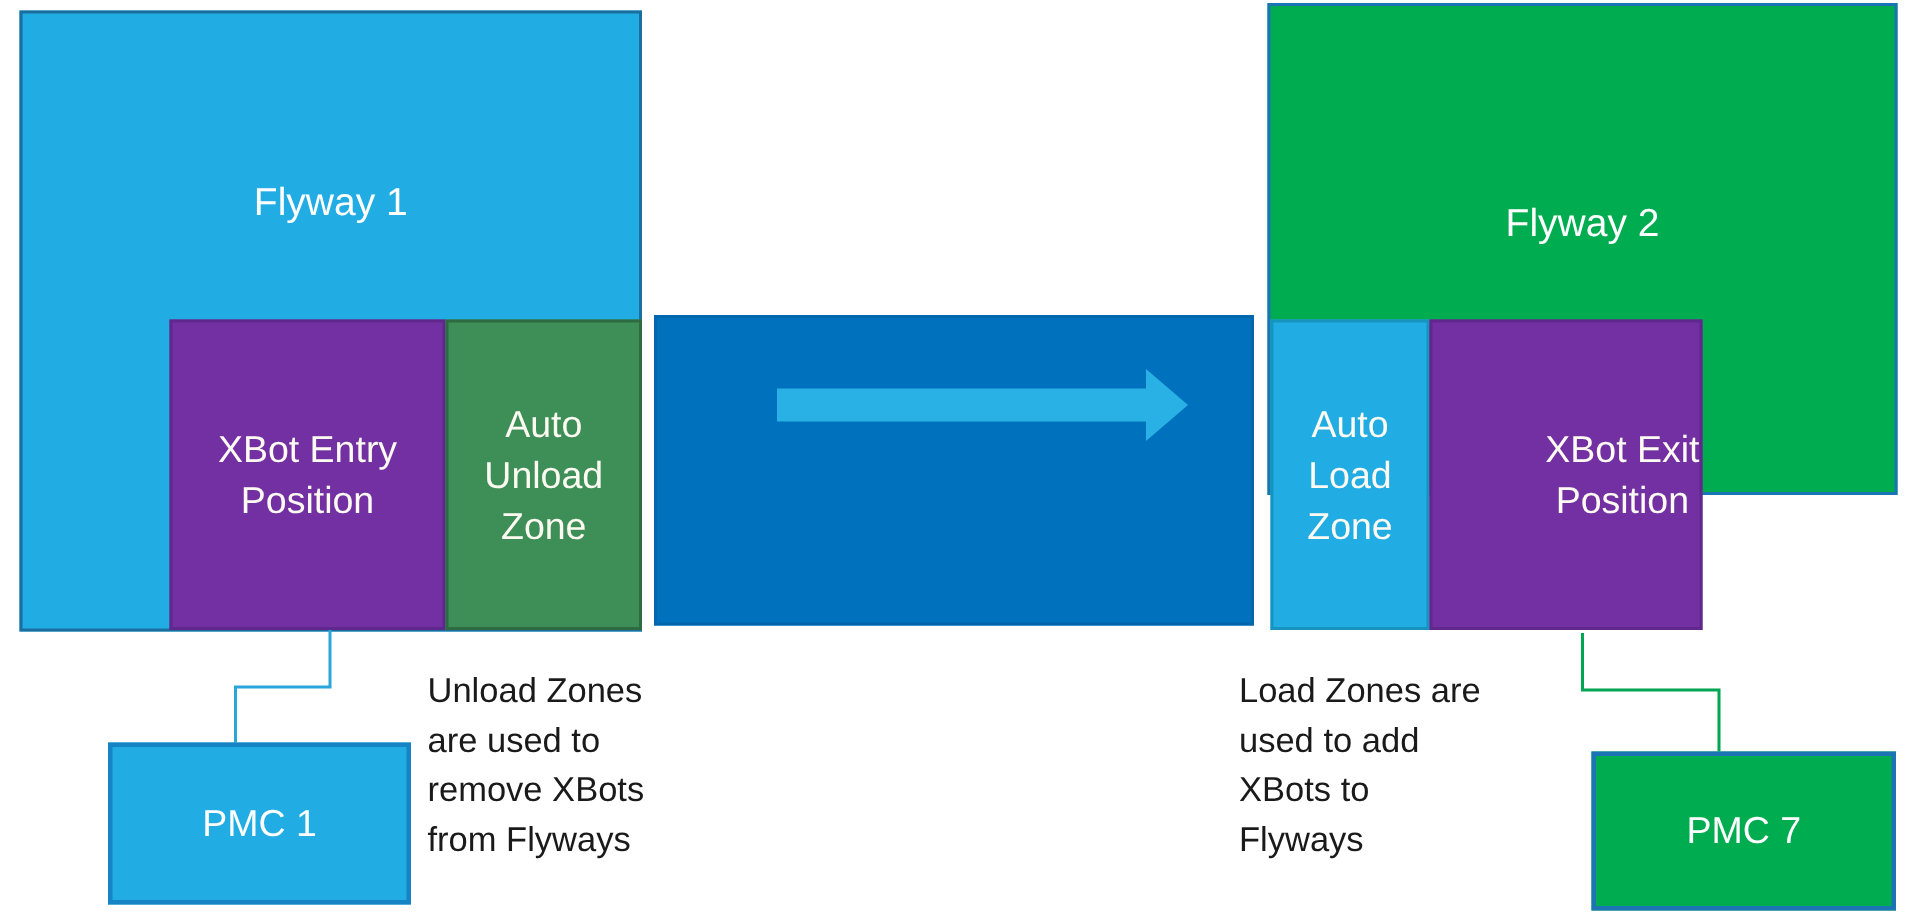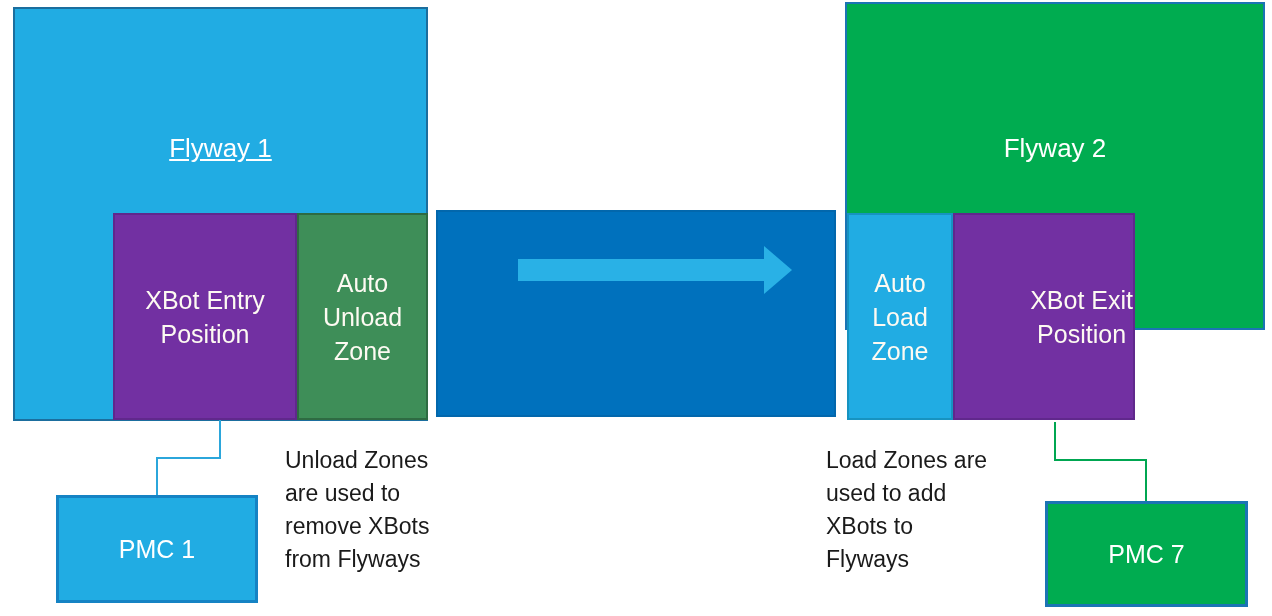--- a/index.html
+++ b/index.html
@@ -32,21 +32,21 @@
   }
   .flyway-label {
     position: absolute;
     left: 0; right: 0;
     text-align: center;
     color: #ffffff;
     font-size: 26px;
     line-height: 34px;
     white-space: pre-line;
   }
-  .flyway1 .flyway-label { top: 122px; text-decoration: underline; }
+  .flyway1 .flyway-label { top: 108px; }
   .flyway2 .flyway-label { top: 127px; }
 
   
   .zone {
     position: absolute;
     box-sizing: border-box;
     display: flex;
     align-items: center;
     justify-content: center;
     text-align: center;
@@ -107,20 +107,21 @@
 
   
   .pmc {
     position: absolute;
     box-sizing: border-box;
     display: flex;
     align-items: center;
     justify-content: center;
     color: #ffffff;
     font-size: 25px;
+    margin-left: 16px;
   }
   .pmc1 {
     left: 56px; top: 495px; width: 202px; height: 108px;
     background: var(--c-light-blue);
     border: 3px solid var(--c-pmc1-border);
   }
   .pmc2 {
     left: 1045px; top: 501px; width: 203px; height: 106px;
     background: var(--c-green);
     border: 3px solid var(--c-flyway2-border);

